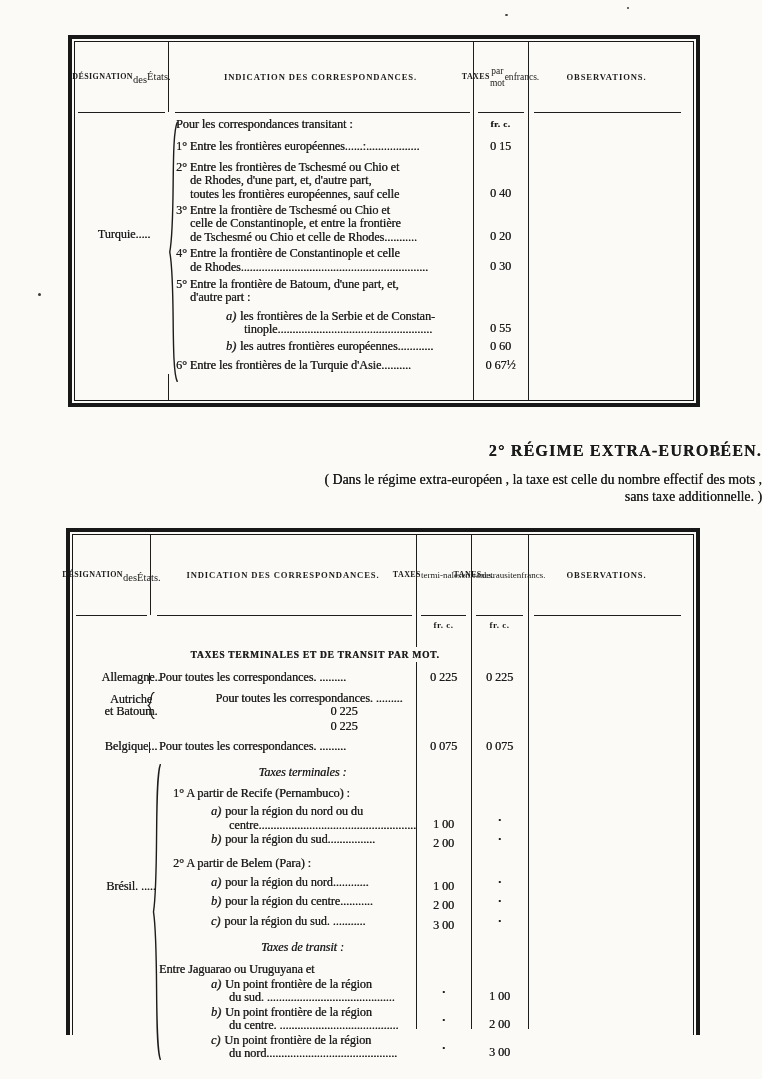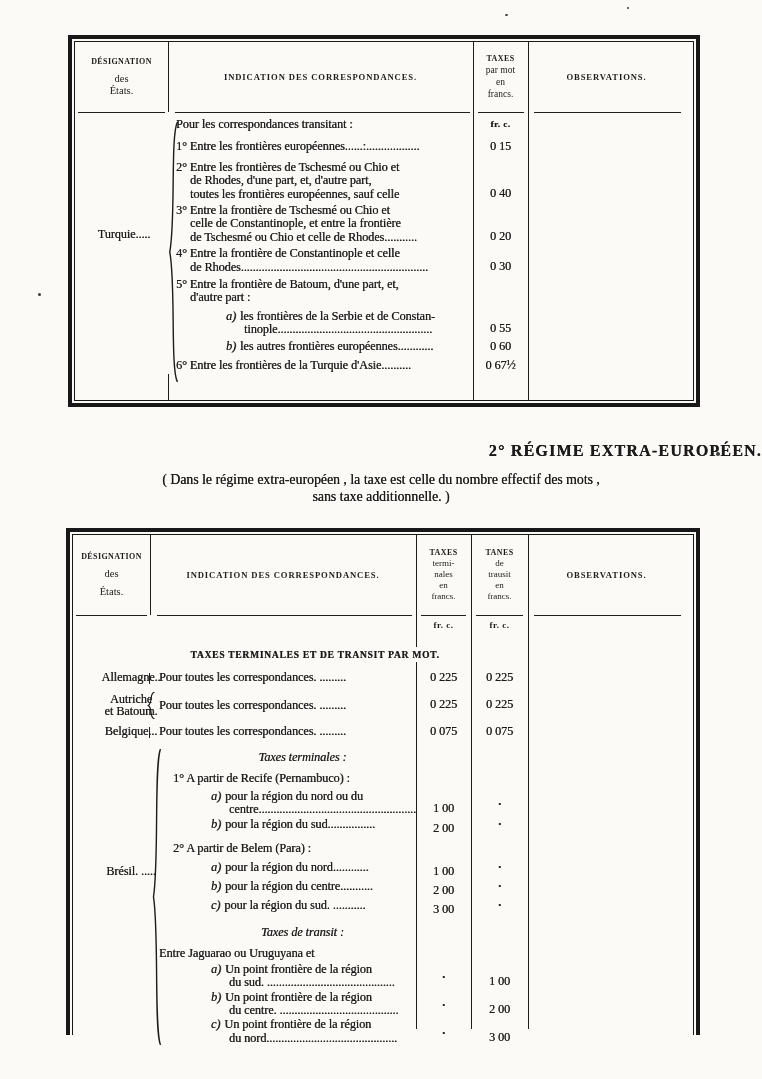--- a/index.html
+++ b/index.html
@@ -13,21 +13,21 @@
 
   
   .tbl { position:absolute; border:4px solid #181818; }
   .tbl-inner { position:absolute; inset:2px; border:1px solid #181818; }
   .tbl2 { border-bottom:none; }
   .tbl2-inner { position:absolute; left:2px; right:2px; top:2px; bottom:0; border:1px solid #181818; border-bottom:none; }
 
   .vr { position:absolute; width:1px; background:#1d1d1d; z-index:1; }
   .hu { position:absolute; height:1px; background:#1d1d1d; }
 
-  .hcell { position:absolute; top:0; display:flex; flex-direction:column; align-items:center; justify-content:center; text-align:center; }
+  .hcell { position:absolute; top:0; display:flex; align-items:center; justify-content:center; text-align:center; }
   .hcap  { font-weight:bold; font-size:8.6px; letter-spacing:0.9px; }
   .hsmall{ font-size:8px; font-weight:bold; letter-spacing:0.4px; line-height:10px; }
   .hlow  { font-size:10.5px; line-height:12px; }
   .gap6  { margin-top:6px; }
 
   .currency { font-size:9px; font-weight:bold; letter-spacing:0.5px; }
   .cur-abs { position:absolute; top:85px; text-align:center; }
 
   
   .bodyblock { position:absolute; z-index:2; font-size:12.3px; line-height:13.4px; letter-spacing:-0.1px; }
@@ -55,28 +55,28 @@
   .brace { position:absolute; }
   .brace svg { display:block; width:100%; height:100%; }
   .state-tick { position:absolute; left:-10px; top:2px; height:11px; width:1px; background:#222; }
   .state2 { position:absolute; left:-88px; width:80px; text-align:center; font-size:12.3px; line-height:12.5px; white-space:nowrap;padding-left:20px; }
 
   .sec-head { position:relative; z-index:3; width:300px; margin:0 0 9px 6px; text-align:center;
               background:#fbfaf6; font-weight:bold; font-size:9.6px; letter-spacing:0.7px; padding:1px 0; }
 
   
   .h2title { position:absolute; left:0; width:762px; text-align:right; font-size:16px; font-weight:bold; letter-spacing:1.2px; text-shadow:0.3px 0 0 #222; }
-  .h2note  { position:absolute; left:0; width:762px; text-align:center; font-size:13.8px; line-height:17px; text-shadow:0.25px 0 0 #333; }
+  .h2note  { position:absolute; left:0; width:762px; text-align:right; font-size:13.8px; line-height:17px; text-shadow:0.25px 0 0 #333; }
 
   
   .mb1{margin-bottom:1px}.mb2{margin-bottom:2px}.mb3{margin-bottom:3px}
   .mb4{margin-bottom:4px}.mb5{margin-bottom:5px}.mb6{margin-bottom:6px}
   .mb7{margin-bottom:7px}.mb8{margin-bottom:8px}
   .mb12{margin-bottom:12px}
-  .mh27{min-height:27px; align-items:center;}
+  .mh27{min-height:27px; align-items:center;flex-direction:column;}
 </style>
 </head>
 <body>
 
 <div class="page">
 
   <div class="speck" style="left:505px;top:14px;width:3px;height:2px"></div>
   <div class="speck" style="left:627px;top:7px;width:2px;height:2px"></div>
   <div class="speck" style="left:38px;top:293px;width:3px;height:3px"></div>
   <div class="speck" style="left:716px;top:452px;width:4px;height:4px"></div>

